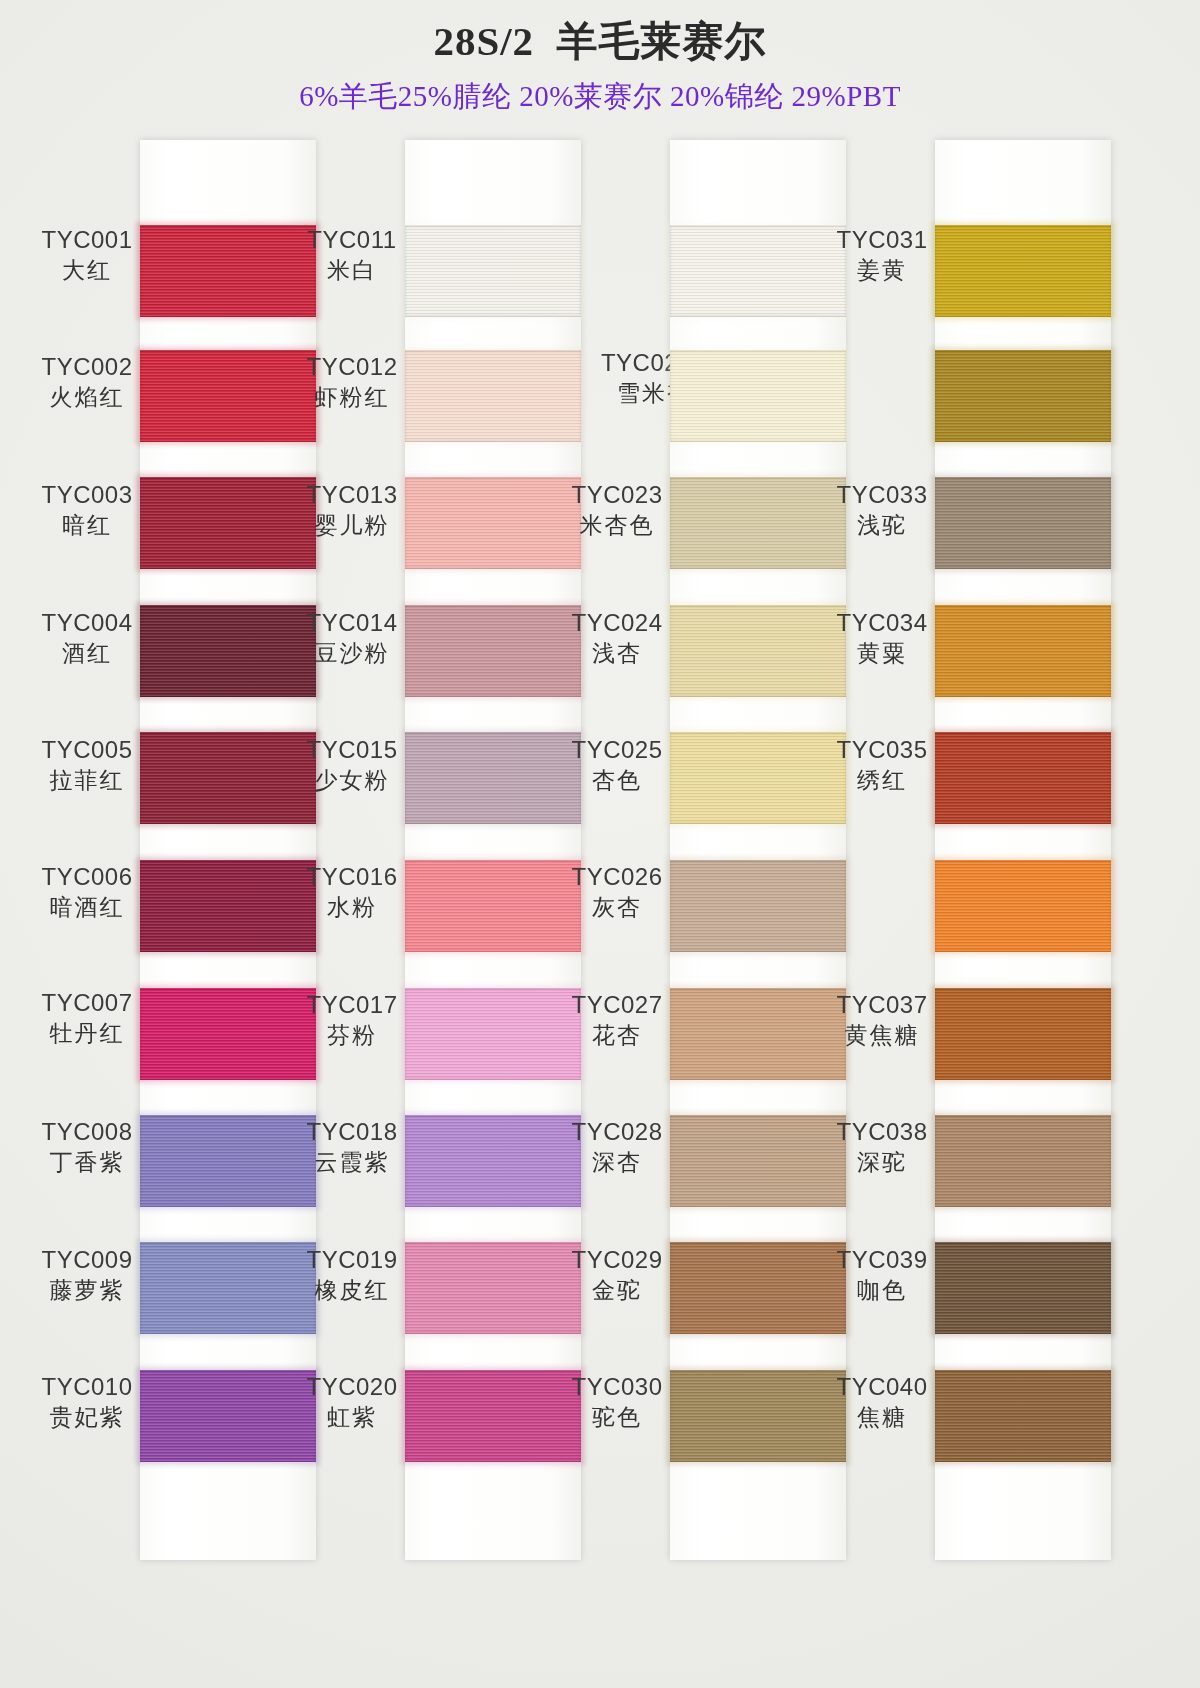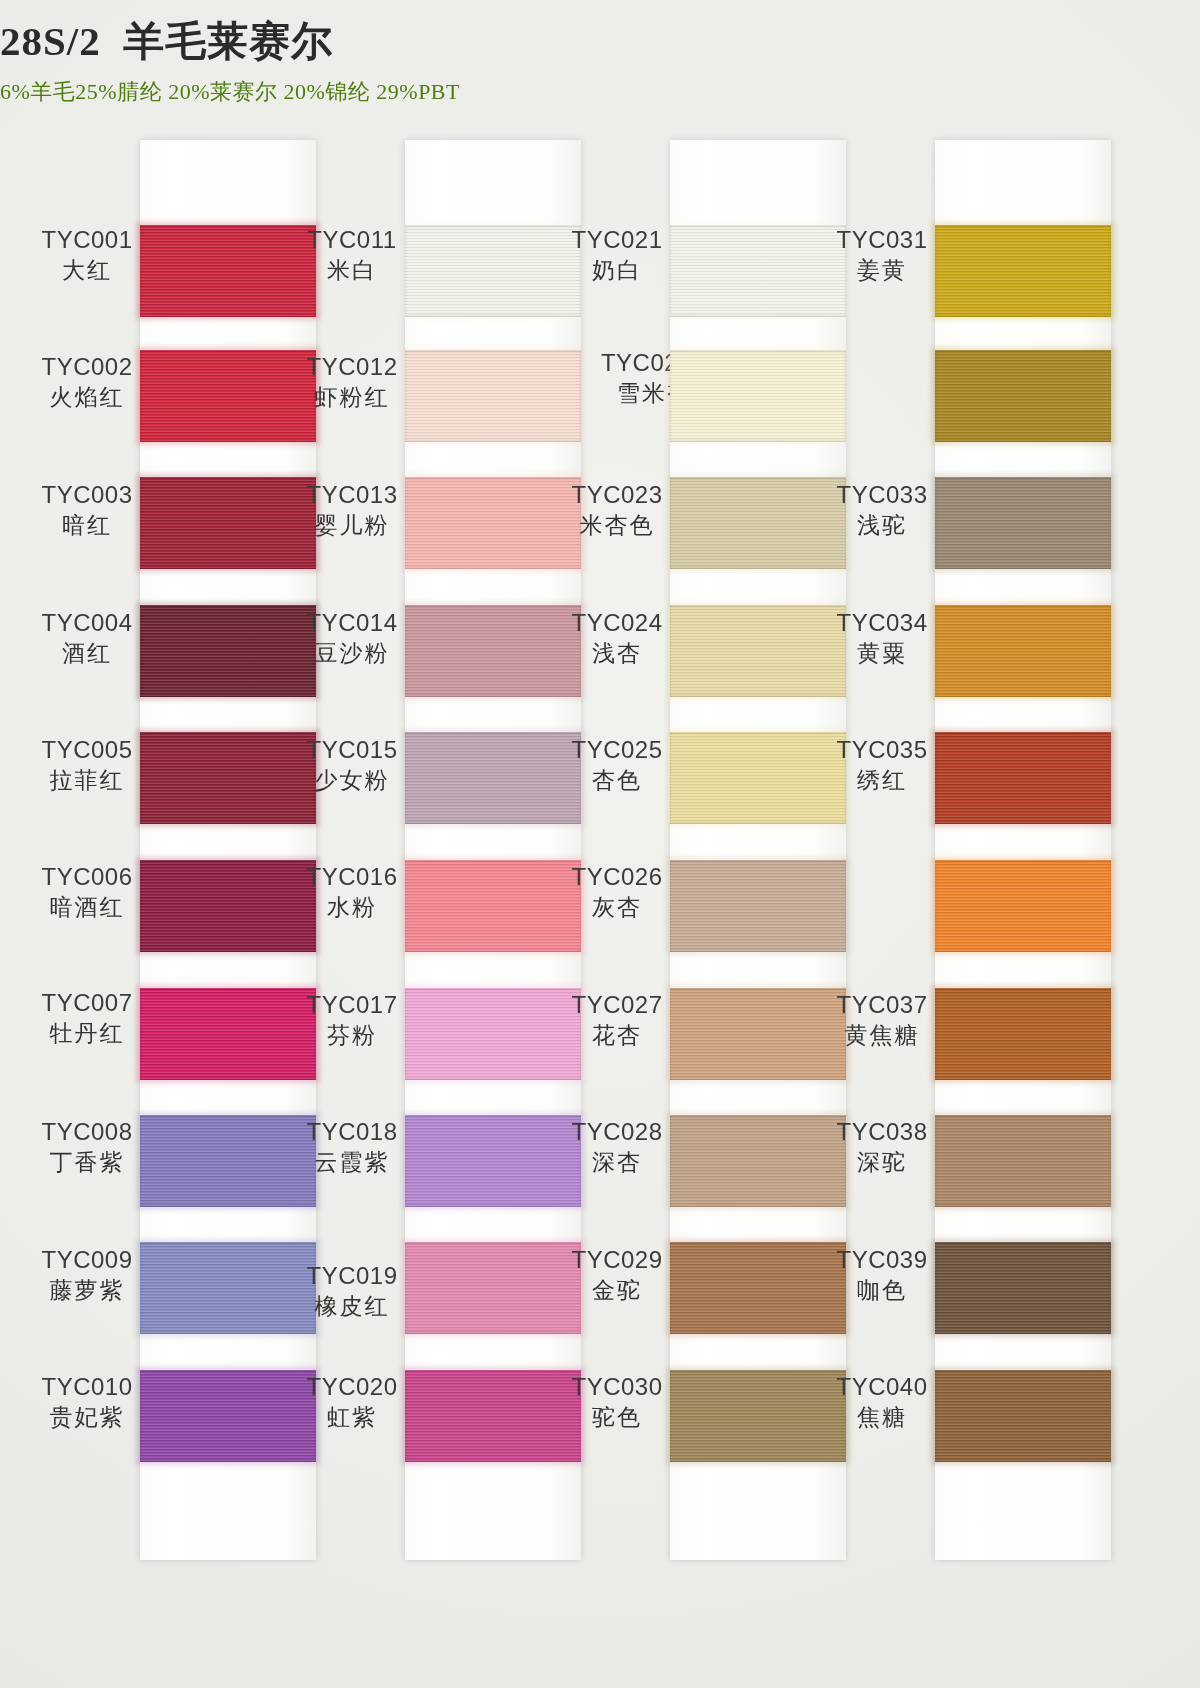--- a/index.html
+++ b/index.html
@@ -27,35 +27,36 @@
     z-index: 1;
     width: 1200px;
     height: 1688px;
   }
   
   .header {
     position: absolute;
     top: 18px;
     left: 0;
     width: 1200px;
+    text-align: center;
   }
   .title {
     font-family: "Liberation Serif", serif;
     font-size: 41px;
     font-weight: 700;
     color: #2b2b2b;
     letter-spacing: 1px;
     line-height: 1.15;
     white-space: pre;
   }
   .subtitle {
     font-family: "Liberation Serif", serif;
-    font-size: 22px;
+    font-size: 29px;
     font-weight: 400;
-    color: #4d7c0f;
+    color: #6d28d9;
     margin-top: 12px;
     letter-spacing: 0.5px;
   }
   
   .columns {
     position: absolute;
     top: 140px;
     left: 0;
     width: 1200px;
     height: 1420px;
@@ -241,21 +242,21 @@
           <div class="cname">水粉</div>
         </div>
         <div class="label" style="top: 850px;">
           <div class="code">TYC017</div>
           <div class="cname">芬粉</div>
         </div>
         <div class="label" style="top: 977px;">
           <div class="code">TYC018</div>
           <div class="cname">云霞紫</div>
         </div>
-        <div class="label" style="top: 1105px; margin-top: 16px;">
+        <div class="label" style="top: 1105px;">
           <div class="code">TYC019</div>
           <div class="cname">橡皮红</div>
         </div>
         <div class="label" style="top: 1232px;">
           <div class="code">TYC020</div>
           <div class="cname">虹紫</div>
         </div>
         <div class="swatches">
           <div class="swatch" title="TYC011 米白" style="top: 85px; height: 92px; background: rgb(243, 241, 234);"></div>
           <div class="swatch" title="TYC012 虾粉红" style="top: 210px; height: 92px; background: rgb(246, 221, 208);"></div>
@@ -264,24 +265,20 @@
           <div class="swatch" title="TYC015 少女粉" style="top: 592px; height: 92px; background: rgb(189, 164, 178);"></div>
           <div class="swatch" title="TYC016 水粉" style="top: 720px; height: 92px; background: rgb(244, 132, 143);"></div>
           <div class="swatch" title="TYC017 芬粉" style="top: 848px; height: 92px; background: rgb(240, 167, 212);"></div>
           <div class="swatch" title="TYC018 云霞紫" style="top: 975px; height: 92px; background: rgb(177, 133, 208);"></div>
           <div class="swatch" title="TYC019 橡皮红" style="top: 1102px; height: 92px; background: rgb(226, 135, 174);"></div>
           <div class="swatch" title="TYC020 虹紫" style="top: 1230px; height: 92px; background: rgb(200, 65, 136);"></div>
         </div>
       </div>
       <div class="column labels-left col-2">
         <div class="card-strip"></div>
-        <div class="label" style="top: 85px;">
-          <div class="code">TYC021</div>
-          <div class="cname">奶白</div>
-        </div>
         <div class="label" style="top: 208px; text-align: right;">
           <div class="code">TYC022</div>
           <div class="cname">雪米杏</div>
         </div>
         <div class="label" style="top: 340px;">
           <div class="code">TYC023</div>
           <div class="cname">米杏色</div>
         </div>
         <div class="label" style="top: 468px;">
           <div class="code">TYC024</div>

